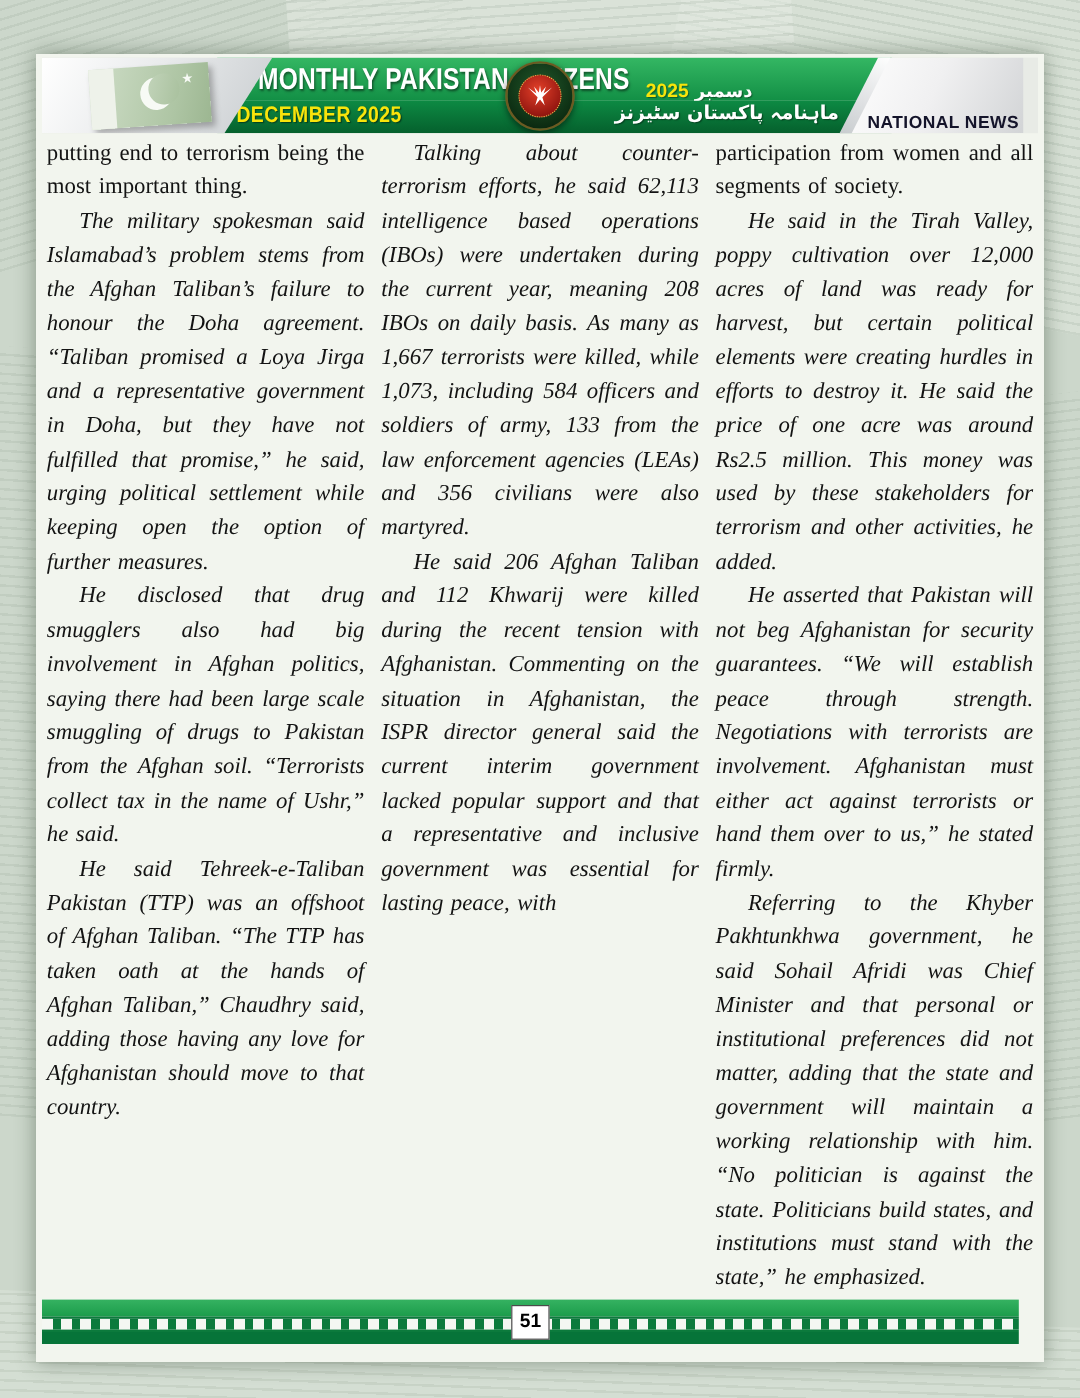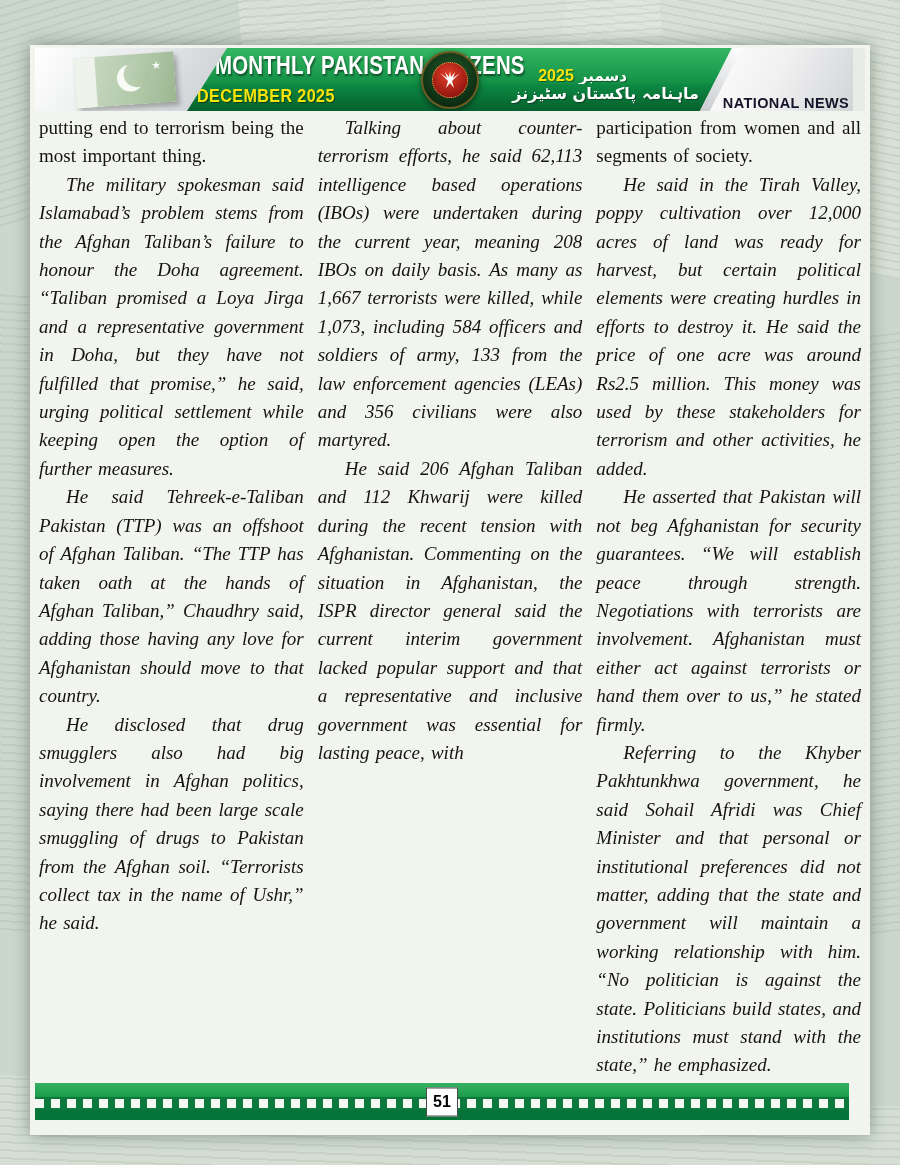--- a/index.html
+++ b/index.html
@@ -184,22 +184,22 @@
         </svg>
       </div>
     </div>
   </div>
 
   <div class="content">
 
     <div class="col">
       <p>putting end to terrorism being the most important thing.</p>
       <p class="ind">The military spokesman said Islamabad’s problem stems from the Afghan Taliban’s failure to honour the Doha agreement. “Taliban promised a Loya Jirga and a representative government in Doha, but they have not fulfilled that promise,” he said, urging political settlement while keeping open the option of further measures.</p>
+      <p class="ind">He disclosed that drug smugglers also had big involvement in Afghan politics, saying there had been large scale smuggling of drugs to Pakistan from the Afghan soil. “Terrorists collect tax in the name of Ushr,” he said.</p>
       <p class="ind">He said Tehreek-e-Taliban Pakistan (TTP) was an offshoot of Afghan Taliban. “The TTP has taken oath at the hands of Afghan Taliban,” Chaudhry said, adding those having any love for Afghanistan should move to that country.</p>
-      <p class="ind">He disclosed that drug smugglers also had big involvement in Afghan politics, saying there had been large scale smuggling of drugs to Pakistan from the Afghan soil. “Terrorists collect tax in the name of Ushr,” he said.</p>
     </div>
 
     <div class="col">
       <p class="ind">Talking about counter-terrorism efforts, he said 62,113 intelligence based operations (IBOs) were undertaken during the current year, meaning 208 IBOs on daily basis. As many as 1,667 terrorists were killed, while 1,073, including 584 officers and soldiers of army, 133 from the law enforcement agencies (LEAs) and 356 civilians were also martyred.</p>
       <p class="ind">He said 206 Afghan Taliban and 112 Khwarij were killed during the recent tension with Afghanistan. Commenting on the situation in Afghanistan, the ISPR director general said the current interim government lacked popular support and that a representative and inclusive government was essential for lasting peace, with</p>
     </div>
 
     <div class="col">
       <p>participation from women and all segments of society.</p>
       <p class="ind">He said in the Tirah Valley, poppy cultivation over 12,000 acres of land was ready for harvest, but certain political elements were creating hurdles in efforts to destroy it. He said the price of one acre was around Rs2.5 million. This money was used by these stakeholders for terrorism and other activities, he added.</p>

